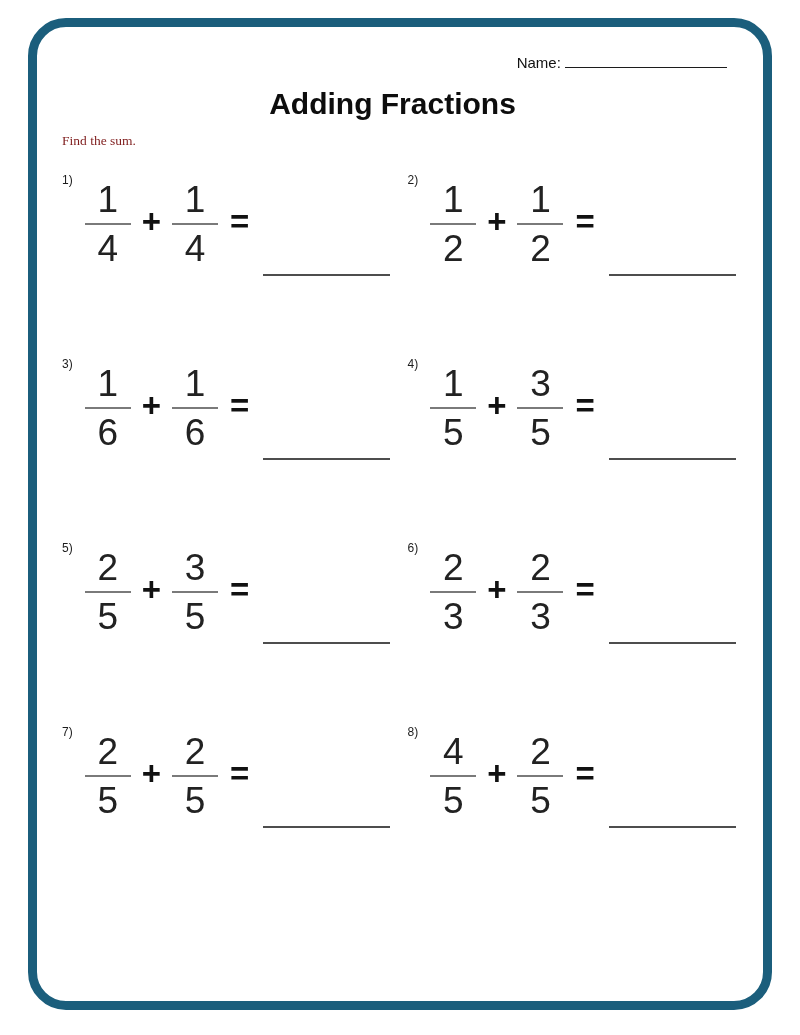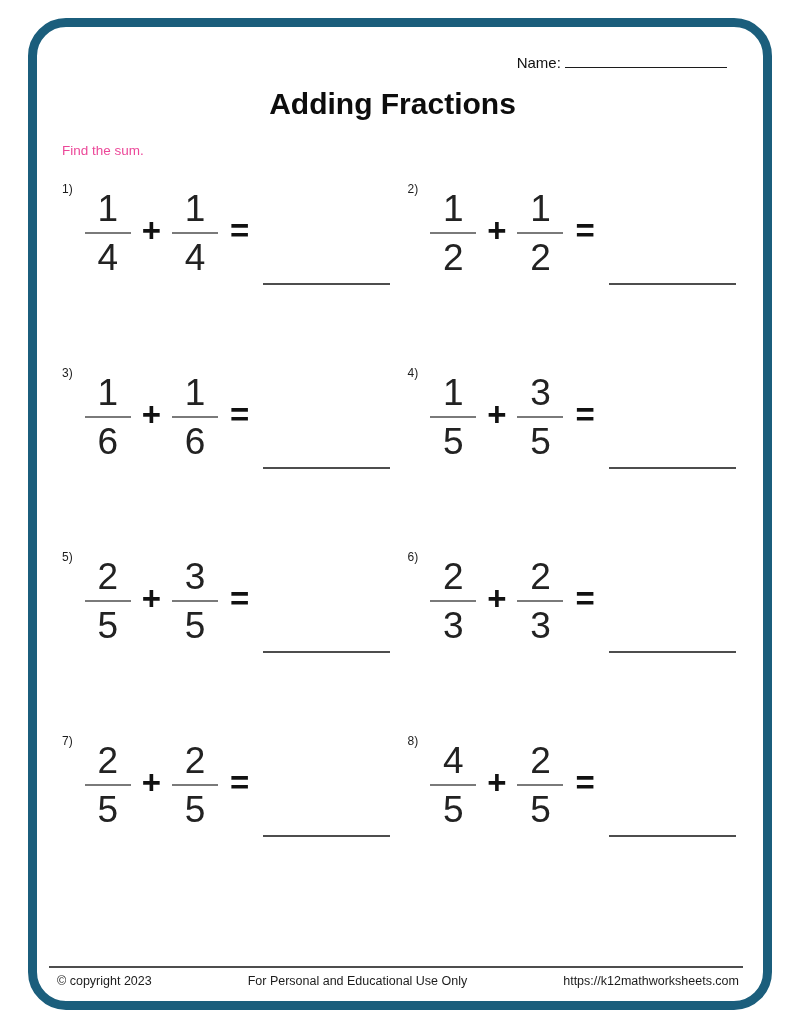--- a/index.html
+++ b/index.html
@@ -38,23 +38,24 @@
   
   .title {
     margin: 16px 15px 0 0;
     text-align: center;
     font-size: 30px;
     font-weight: bold;
     color: #0d0d0d;
   }
   
   .instruction {
-    margin: 22px 0 0 25px;
+    margin: 12px 0 0 25px;
     font-size: 13.5px;
-    color: #ec4899;
+    color: #7f1d1d;
+    font-family: Liberation Serif, serif;
   }
   
   .problems {
     display: grid;
     grid-template-columns: 1fr 1fr;
     row-gap: 78px;
     margin: 22px 10px 0 25px;
   }
   .problem { display: flex; height: 106px; }
   .pnum {
@@ -271,19 +272,14 @@
           <span class="bar"></span>
           <span class="den">5</span>
         </span>
         <span class="op eq">=</span>
         <span class="blank"></span>
       </div>
     </div>
 
   </div>
 
-  <div class="footer">
-    <span>© copyright 2023</span>
-    <span>For Personal and Educational Use Only</span>
-    <span>https://k12mathworksheets.com</span>
-  </div>
 
 </div>
 
 </body></html>

